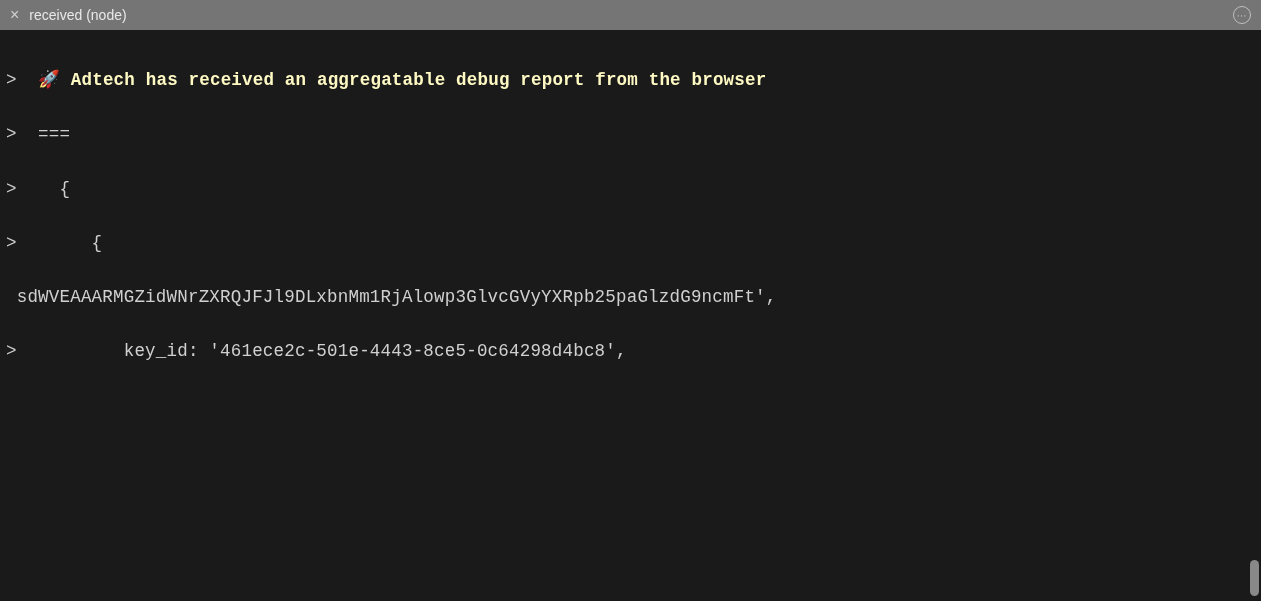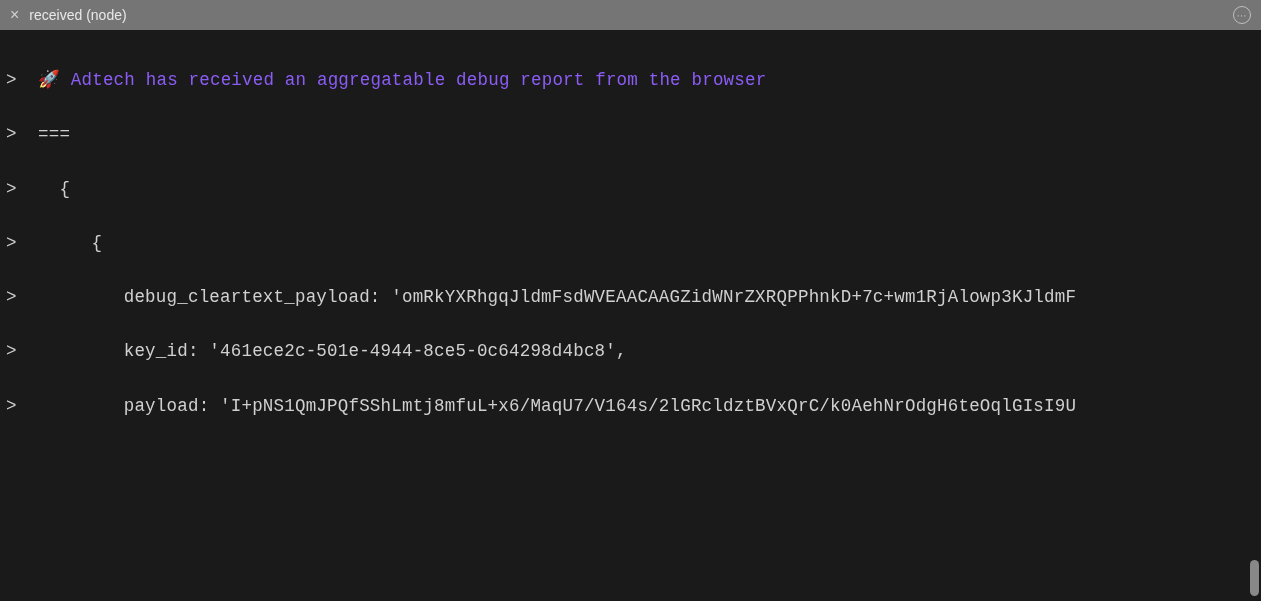--- a/index.html
+++ b/index.html
@@ -49,21 +49,21 @@
   }
   .console {
     padding: 10px 6px 6px 6px;
     line-height: 1.55;
     white-space: pre-wrap;
     word-break: break-all;
     letter-spacing: 0.2px;
   }
   .line { display: block; }
   .prompt { color: #d0d0d0; }
-  .hl { color: #8b5cf6; font-weight: normal; margin-top: 36px; }
+  .hl { color: #fef9c3; font-weight: bold; margin-top: 36px; }
   .scrollbar {
     position: absolute;
     right: 2px;
     top: 560px;
     width: 9px;
     height: 36px;
     background: #888;
     border-radius: 5px;
   }
 </style>
@@ -76,23 +76,22 @@
     <span>received (node)</span>
   </div>
   <div class="moreicon">⋯</div>
 </div>
 
 <div class="console">
 <span class="line"><span class="prompt">&gt;</span>  <span>🚀</span><span class="hl"> Adtech has received an aggregatable debug report from the browser</span></span>
 <span class="line"><span class="prompt">&gt;</span><span>  ===</span></span>
 <span class="line"><span class="prompt">&gt;</span><span>    {</span></span>
 <span class="line"><span class="prompt">&gt;</span><span>       {</span></span>
-<span class="line"><span class="prompt">&gt;</span><span>          debug_cleartext_payload: 'omRkYXRhgqJldmFsdWVEAACAAGZidWNrZXRQPPhnkD+7c+wm1RjAlowp3KJldmF</span></span>
-<span class="line"><span class="prompt">&gt;</span><span>          key_id: '461ece2c-501e-4944-8ce5-0c64298d4bc8',</span></span>
-<span class="line"><span class="prompt">&gt;</span><span>          payload: 'I+pNS1QmJPQfSShLmtj8mfuL+x6/MaqU7/V164s/2lGRcldztBVxQrC/k0AehNrOdgH6teOqlGIsI9U</span></span>
+<span class="line"><span> sdWVEAAARMGZidWNrZXRQJFJl9DLxbnMm1RjAlowp3GlvcGVyYXRpb25paGlzdG9ncmFt',</span></span>
+<span class="line"><span class="prompt">&gt;</span><span>          key_id: '461ece2c-501e-4443-8ce5-0c64298d4bc8',</span></span>
 
 
 
 
 
 
 
 
 
 

